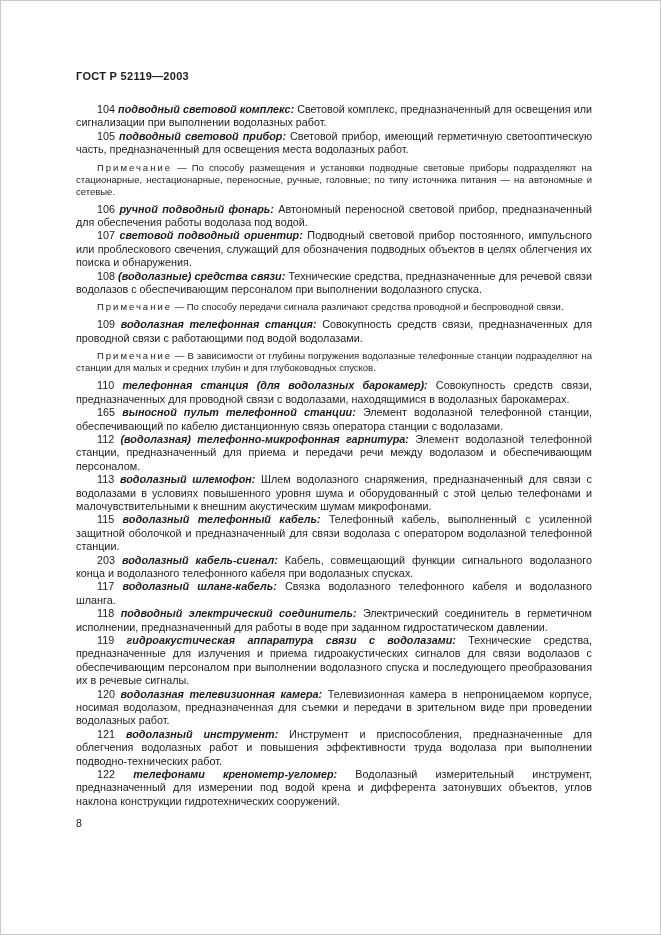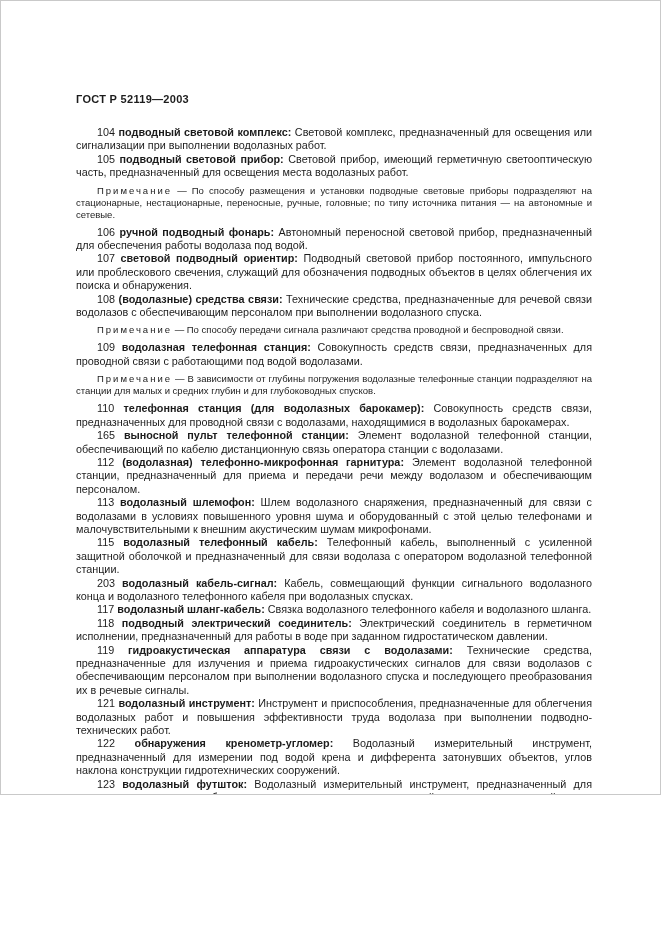--- a/index.html
+++ b/index.html
@@ -1,41 +1,41 @@
 <!DOCTYPE html>
 <html><head>
 <meta charset="utf-8">
 <style>
   html, body { margin: 0; padding: 0; background: #ffffff; }
   .page {
     position: relative;
     width: 661px;
-    height: 795px;
+    height: 935px;
     background: #ffffff;
     box-sizing: border-box;
     border: 1px solid #c9c9c9;
-    padding: 92px 68px 0 75px;
+    padding: 69px 68px 0 75px;
     font-family: "Liberation Sans", "DejaVu Sans", sans-serif;
     color: #1c1c1c;
     overflow: hidden;
   }
   .doc-title {
     font-size: 11px;
     font-weight: bold;
     letter-spacing: 0.3px;
     margin: 0 0 21px 0;
   }
   .content p { margin: 0; }
   p.term {
     font-size: 10.8px;
     line-height: 13.4px;
     text-align: justify;
     text-indent: 21px;
   }
-  p.term b { font-weight: bold; }
+  p.term b { font-weight: bold; font-style: italic; }
   p.note {
     font-size: 9.5px;
     line-height: 12px;
     text-align: justify;
     text-indent: 21px;
     margin: 5px 0 5px 0 !important;
   }
   .note-label { letter-spacing: 2px; }
   .page-number {
     font-size: 10.5px;
@@ -59,18 +59,18 @@
       <p class="note"><span class="note-label">Примечание</span> — В зависимости от глубины погружения водолазные телефонные станции подразделяют на станции для малых и средних глубин и для глубоководных спусков.</p>
       <p class="term"><span>110 </span><b>телефонная станция (для водолазных барокамер):</b> Совокупность средств связи, предназначенных для проводной связи с водолазами, находящимися в водолазных барокамерах.</p>
       <p class="term"><span>165 </span><b>выносной пульт телефонной станции:</b> Элемент водолазной телефонной станции, обеспечивающий по кабелю дистанционную связь оператора станции с водолазами.</p>
       <p class="term"><span>112 </span><b>(водолазная) телефонно-микрофонная гарнитура:</b> Элемент водолазной телефонной станции, предназначенный для приема и передачи речи между водолазом и обеспечивающим персоналом.</p>
       <p class="term"><span>113 </span><b>водолазный шлемофон:</b> Шлем водолазного снаряжения, предназначенный для связи с водолазами в условиях повышенного уровня шума и оборудованный с этой целью телефонами и малочувствительными к внешним акустическим шумам микрофонами.</p>
       <p class="term"><span>115 </span><b>водолазный телефонный кабель:</b> Телефонный кабель, выполненный с усиленной защитной оболочкой и предназначенный для связи водолаза с оператором водолазной телефонной станции.</p>
       <p class="term"><span>203 </span><b>водолазный кабель-сигнал:</b> Кабель, совмещающий функции сигнального водолазного конца и водолазного телефонного кабеля при водолазных спусках.</p>
       <p class="term"><span>117 </span><b>водолазный шланг-кабель:</b> Связка водолазного телефонного кабеля и водолазного шланга.</p>
       <p class="term"><span>118 </span><b>подводный электрический соединитель:</b> Электрический соединитель в герметичном исполнении, предназначенный для работы в воде при заданном гидростатическом давлении.</p>
       <p class="term"><span>119 </span><b>гидроакустическая аппаратура связи с водолазами:</b> Технические средства, предназначенные для излучения и приема гидроакустических сигналов для связи водолазов с обеспечивающим персоналом при выполнении водолазного спуска и последующего преобразования их в речевые сигналы.</p>
+      <p class="term"><span>120 </span><b>водолазная телевизионная камера:</b> Телевизионная камера в непроницаемом корпусе, носимая водолазом, предназначенная для съемки и передачи в зрительном виде при проведении водолазных работ.</p>
       <p class="term"><span>121 </span><b>водолазный инструмент:</b> Инструмент и приспособления, предназначенные для облегчения водолазных работ и повышения эффективности труда водолаза при выполнении подводно-технических работ.</p>
-      <p class="term"><span>122 </span><b>обнаружения кренометр-угломер:</b> Водолазный измерительный инструмент, предназначенный для измерении под водой крена и дифферента затонувших объектов, углов наклона конструкции гидротехнических сооружений.</p>
-      <p class="term"><span>123 </span><b>водолазный футшток:</b> Водолазный измерительный инструмент, предназначенный для измерения высоты или глубины расположения отдельных конструкций подводных сооружений при их строительстве и ремонте.</p>
+      <p class="term"><span>122 </span><b>телефонами кренометр-угломер:</b> Водолазный измерительный инструмент, предназначенный для измерении под водой крена и дифферента затонувших объектов, углов наклона конструкции гидротехнических сооружений.</p>
     </div>
   <div class="page-number">8</div>
 </div>
 
 </body></html>

